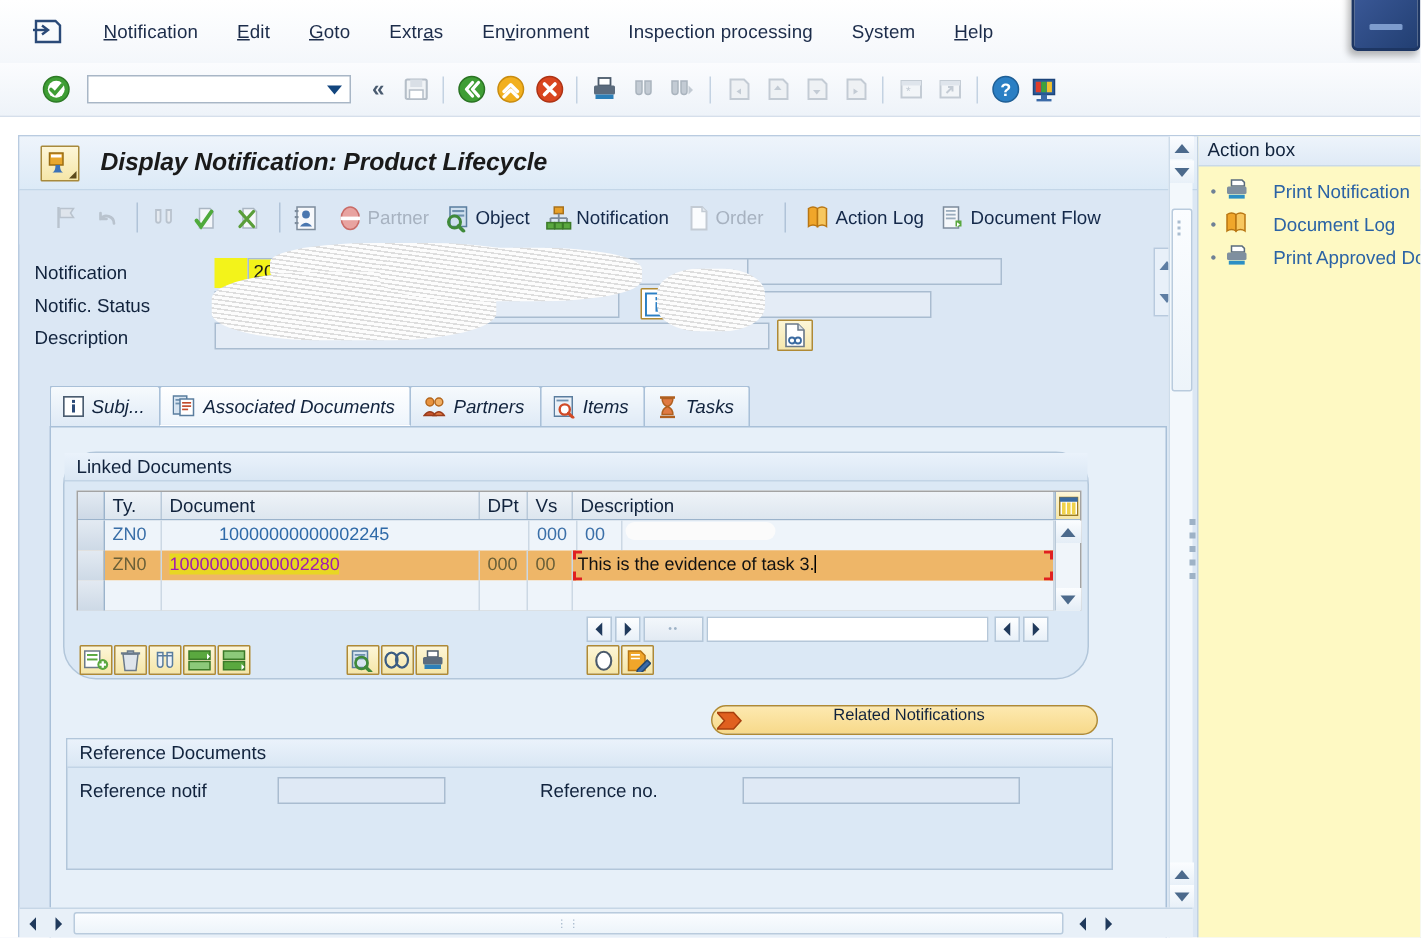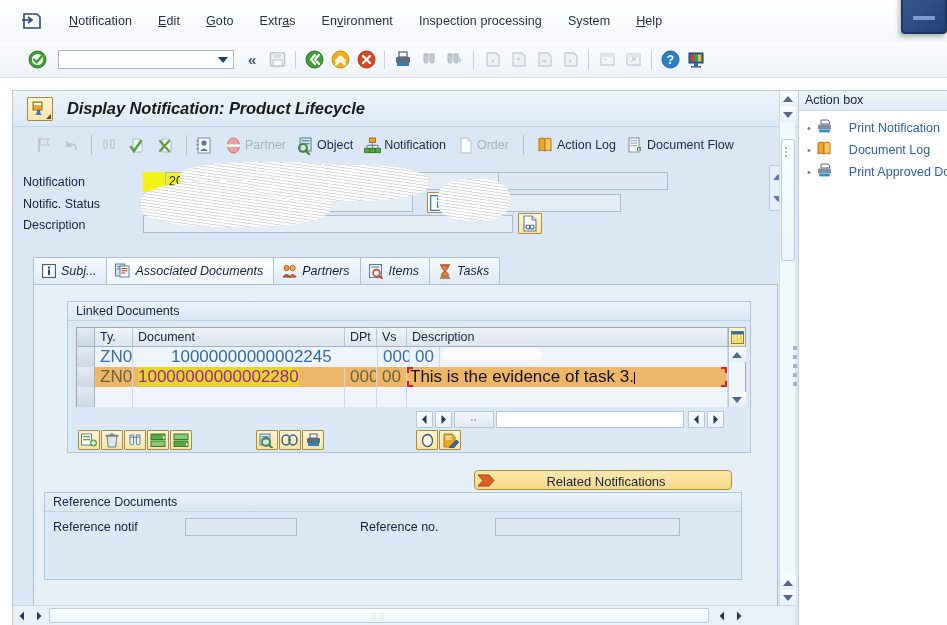--- a/index.html
+++ b/index.html
@@ -184,21 +184,21 @@
   }
 
   
   .tbl { position:absolute; border:1px solid #a3a3a3; background:#fff; }
   .tbl-head {
     display:flex; height: 19px;
     background: linear-gradient(#eef3f8,#dde6ef);
     border-bottom:1px solid #9bb3cb; font-size:12.5px; color:#11233d;
   }
   .th { border-right:1px solid #b9c9d9; padding-left:5px; line-height:18px; overflow:hidden; white-space:nowrap; }
-  .tbl-row { display:flex; height: 20px; font-size:17px; }
+  .tbl-row { display:flex; height: 20px; font-size:12px; }
   .td { border-right:1px solid #ccd8e4; padding-left:5px; line-height:19px; overflow:hidden; white-space:nowrap; }
   .row-sel { background:#eeb668; }
   .row-norm { background:#eef4fa; }
   .row-empty { background:#eef4fa; }
   .cellblue { color:#3a6fa8; }
   .cellink { color:#2f6aa8;margin-left:33px; }
   .rowhdl { width:18px; background:linear-gradient(#e3eaf2,#cdd9e6); border-right:1px solid #9bb3cb; }
   .config-icon {
     width:17px; background: linear-gradient(#fdf6d8,#f5e6a8);
     border-left:1px solid #9bb3cb; display:flex;align-items:center;justify-content:center;
@@ -238,35 +238,35 @@
     width:22px;height:20px;border:1px solid #b08a34;
     background:linear-gradient(#fdf6d8,#f5e6a8);
     display:flex;align-items:center;justify-content:center; border-radius:1px;
     margin-right:1px;
   }
 
   
   .relbtn {
     position:absolute; height:20px;
     background: linear-gradient(#fde9b0,#f7d98a);
-    border:1px solid #b08a34; border-radius:4px;
-    display:flex; align-items:flex-end; font-size:13px; color:#11233d;
+    border:1px solid #b08a34; border-radius:10px;
+    display:flex; align-items:flex-start; font-size:11px; color:#11233d;
   }
   .relbtn .chev {
     width:24px; height:100%; display:flex;align-items:center;justify-content:center;
   }
   .relbtn .rlbl { flex:1; text-align:center; padding-right:18px; }
 
   
   .ref-lbl { font-size:12.5px; color:#11233d; }
 
   
   .actionbox {
     position:absolute; left: 785px; top: 0px; width: 150px; height: 535px;
-    background:#ffffff; border-left:1px solid #c2d2e2;
+    background:#fef9c3; border-left:1px solid #c2d2e2;
   }
   .ab-title {
     height:20px; background:linear-gradient(#eef4fb,#dfeaf6);
     border-bottom:1px solid #c9d9e8;
     font-size:12.5px; color:#11233d; padding-left:6px; line-height:19px;
   }
   .ab-item {
     display:flex; align-items:center; height:22px; padding-left:8px; white-space:nowrap;
   }
   .ab-bullet { color:#6f8196; margin-right:5px; font-size:11px; }
@@ -675,21 +675,21 @@
             <path d="M2 1 h10 M2 14 h10" stroke="#b06020" stroke-width="1.6"></path>
             <path d="M3.4 1.6 q0 4 3.6 5.4 q-3.6 1.4 -3.6 5.4 h7.2 q0 -4 -3.6 -5.4 q3.6 -1.4 3.6 -5.4 Z" fill="#e07a43" stroke="#b06020"></path>
           </svg>
         </span>
         <span>Tasks</span>
       </div>
     </div>
 
     <div class="tab-panel">
 
-      <div class="grpbox" style="left:33px; top:16px; width:684px; height:152px;">
+      <div class="grpbox" style="left:8px; top:16px; width:684px; height:152px;border-radius:22px;">
         <div class="grp-title">Linked Documents</div>
 
         <div class="tbl" style="left:8px; top:25px; width:670px; height:80px;">
           <div class="tbl-head">
             <div class="rowhdl"></div>
             <div class="th" style="width:38px;">Ty.</div>
             <div class="th" style="width:212px;">Document</div>
             <div class="th" style="width:32px;">DPt</div>
             <div class="th" style="width:30px;">Vs</div>
             <div class="th" style="flex:1;">Description</div>

